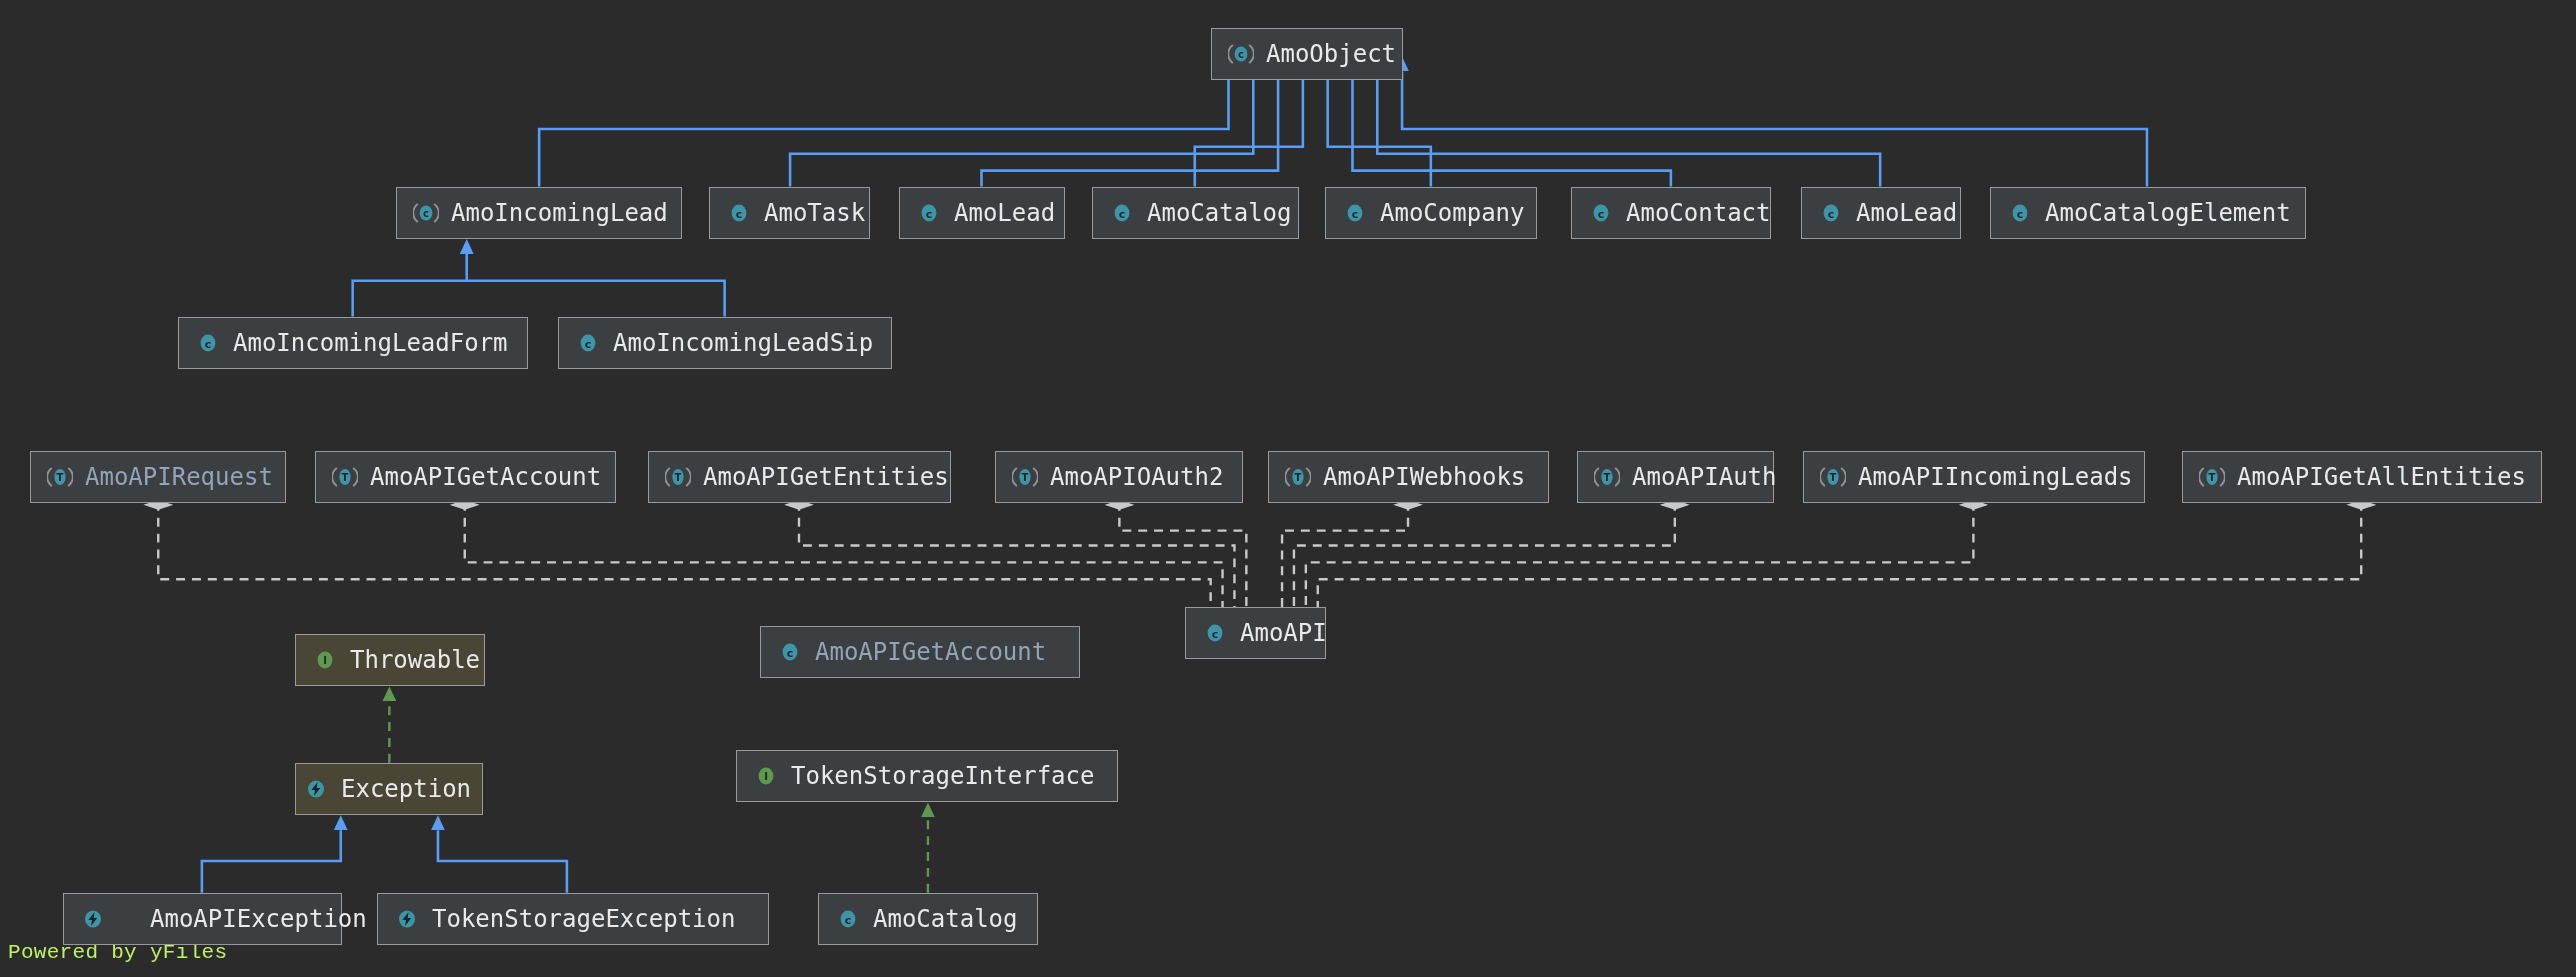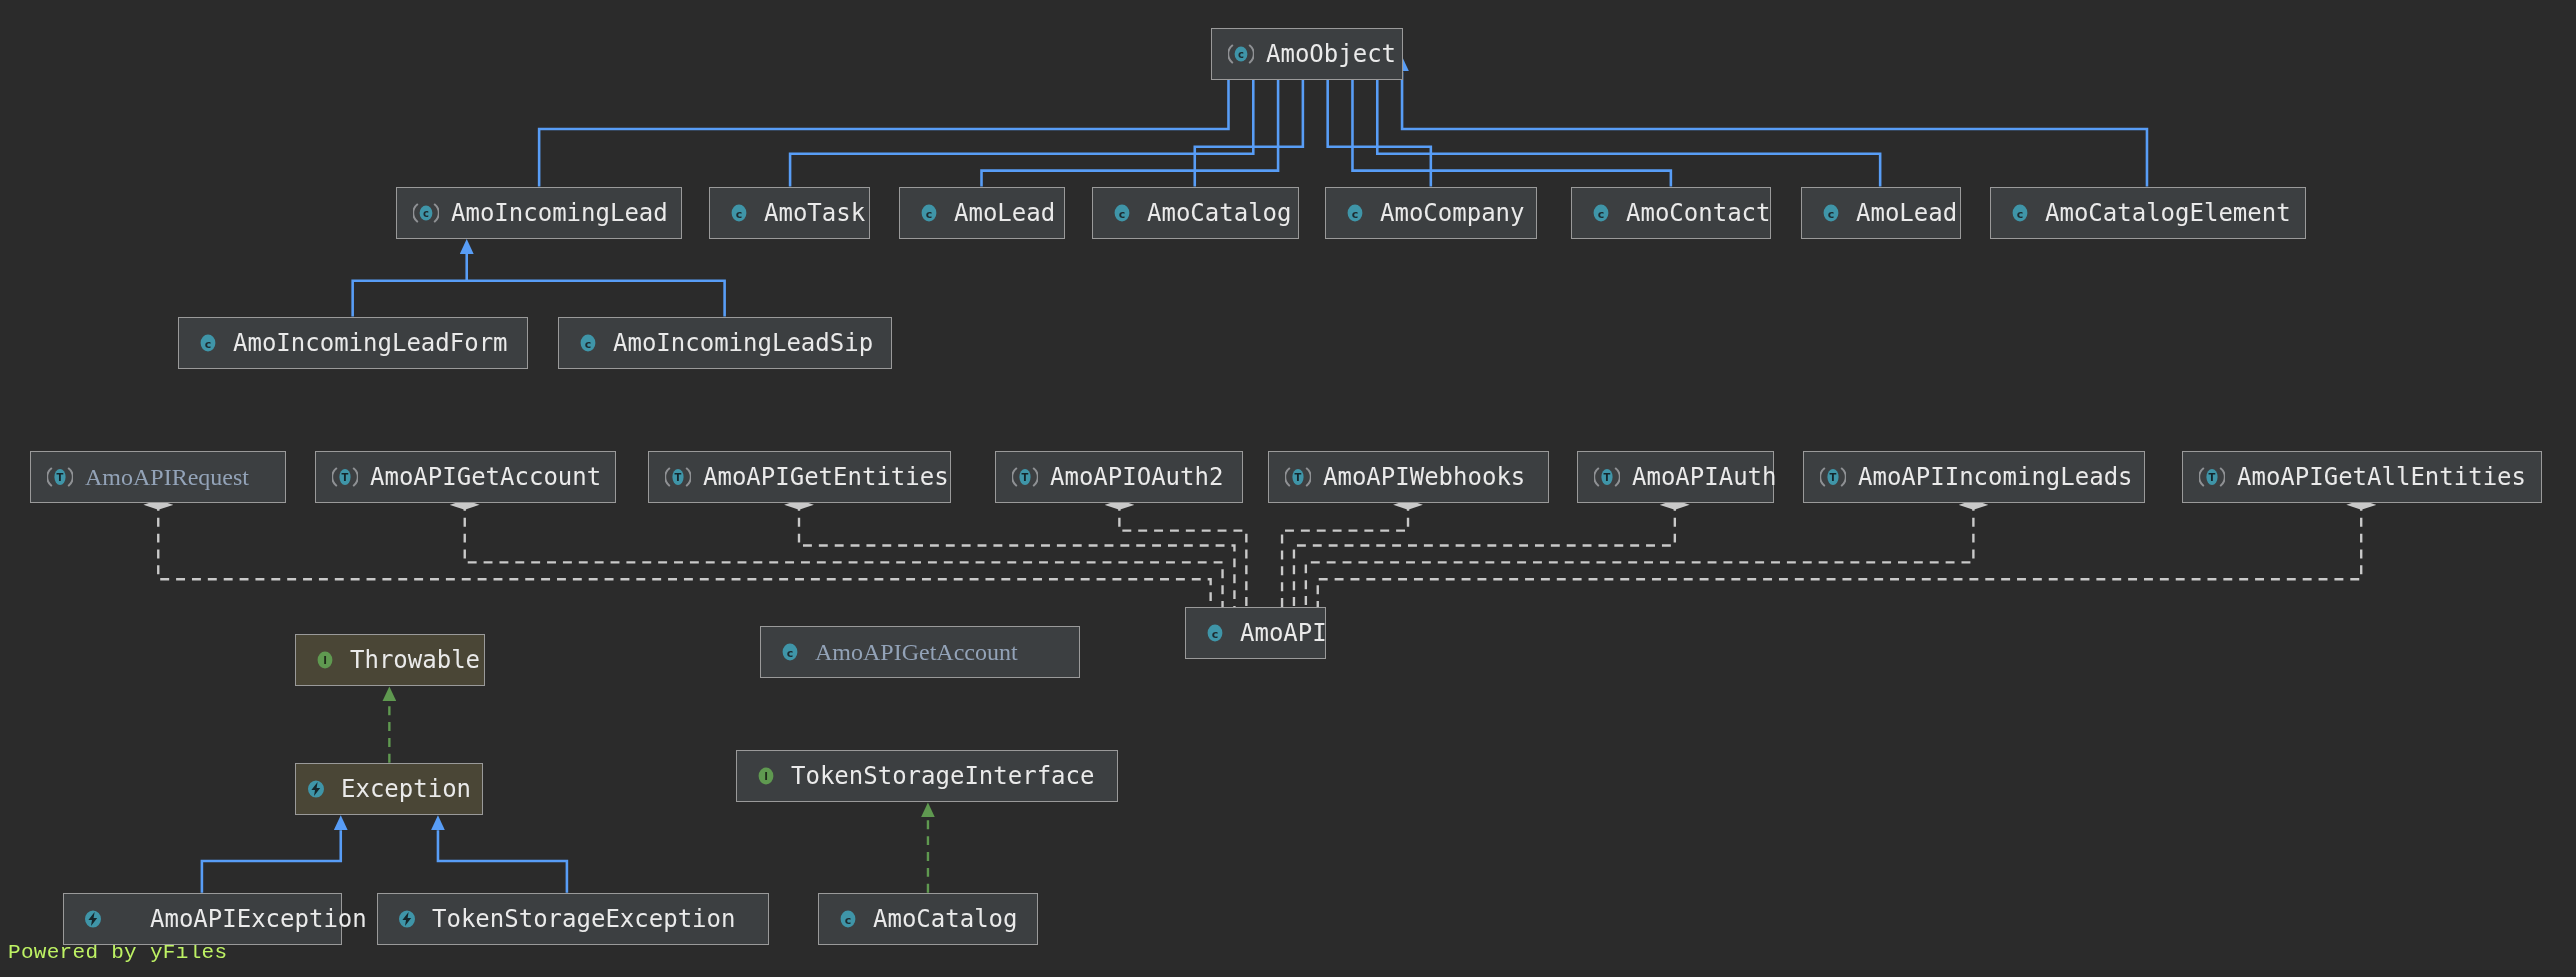--- a/index.html
+++ b/index.html
@@ -22,21 +22,21 @@
     white-space:nowrap;
     z-index:3;
   }
   .node.olive{background:#4a4636;}
   .node .label{
     font-size:24px;
     line-height:1;
     color:#eaeaea;
     letter-spacing:0px;
   }
-  .node .label.dim{color:#93a3b8;font-family:Liberation Serif, serif;}
+  .node .label.dim{color:#93a3b8;}
 
   
   .ic{flex:0 0 auto;position:relative;width:26px;height:26px;display:block;}
   .ic svg{display:block;width:26px;height:26px;}
 
   .watermark{
     position:absolute;left:8px;top:941px;
     font-family:Liberation Mono, monospace;
     font-size:21px;color:#bef264;letter-spacing:0.3px;
     z-index:1;

